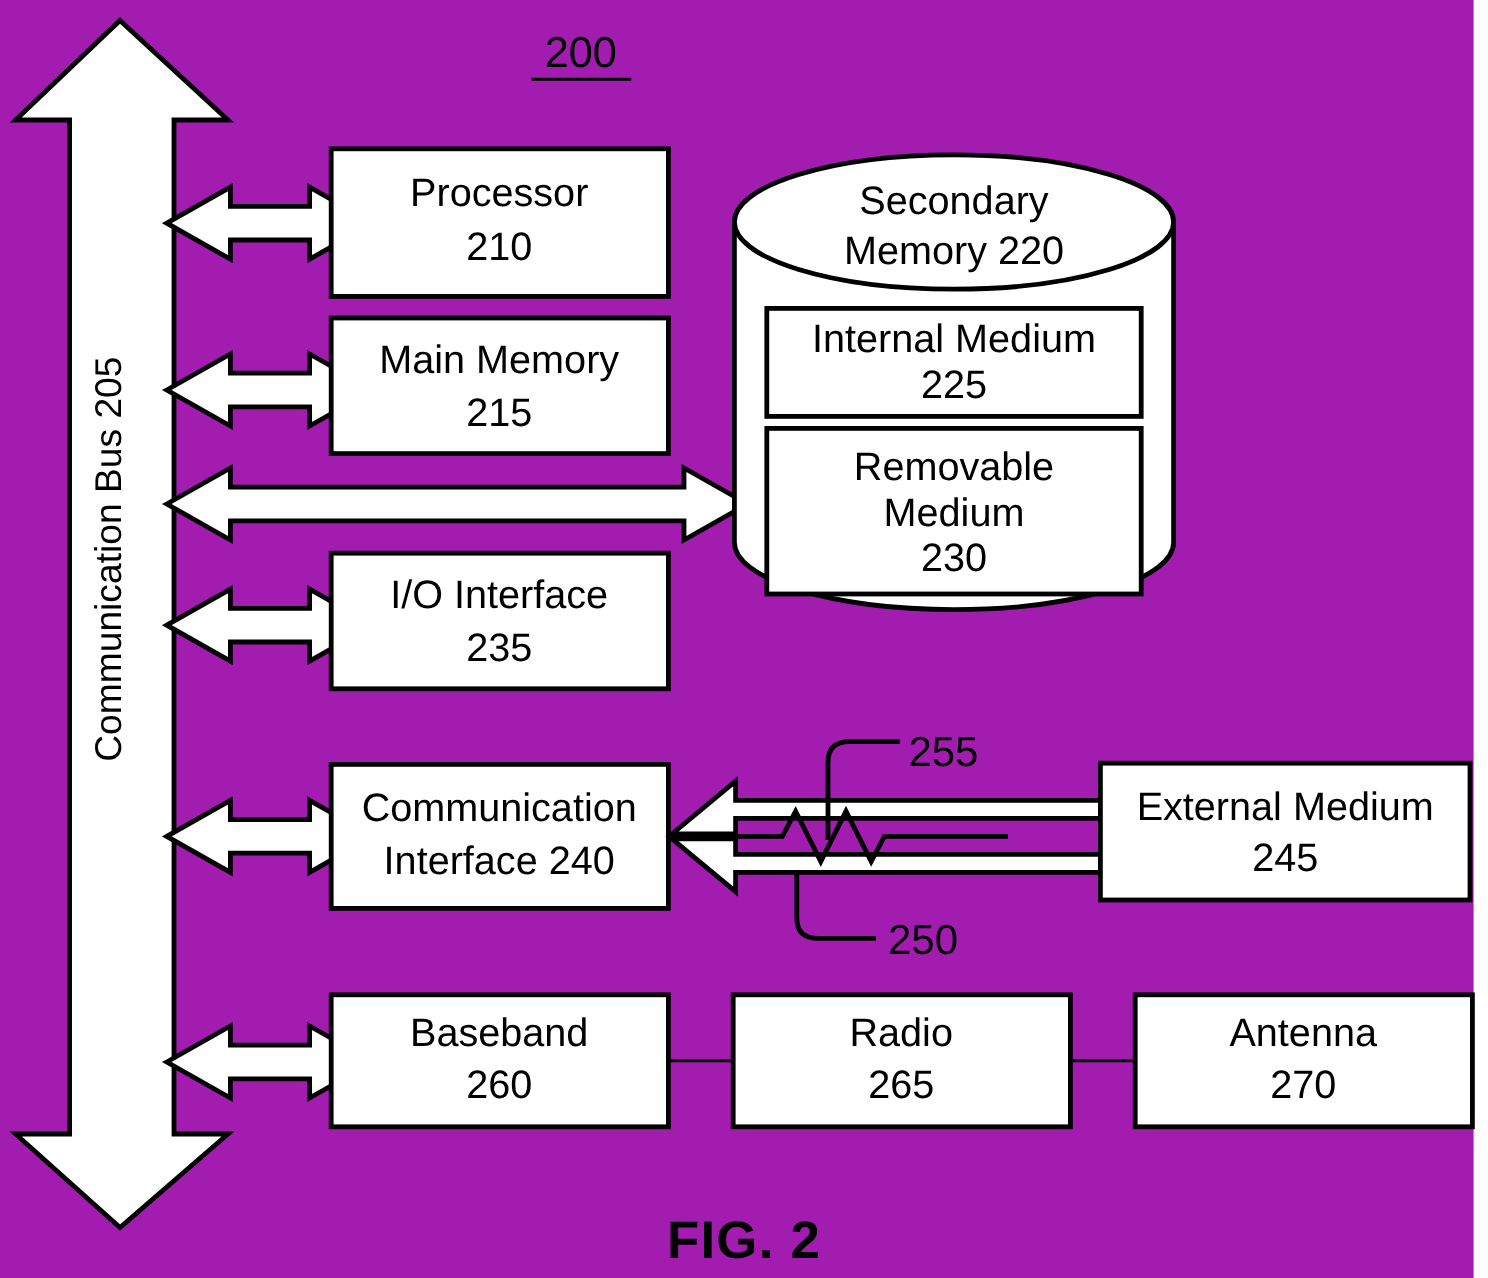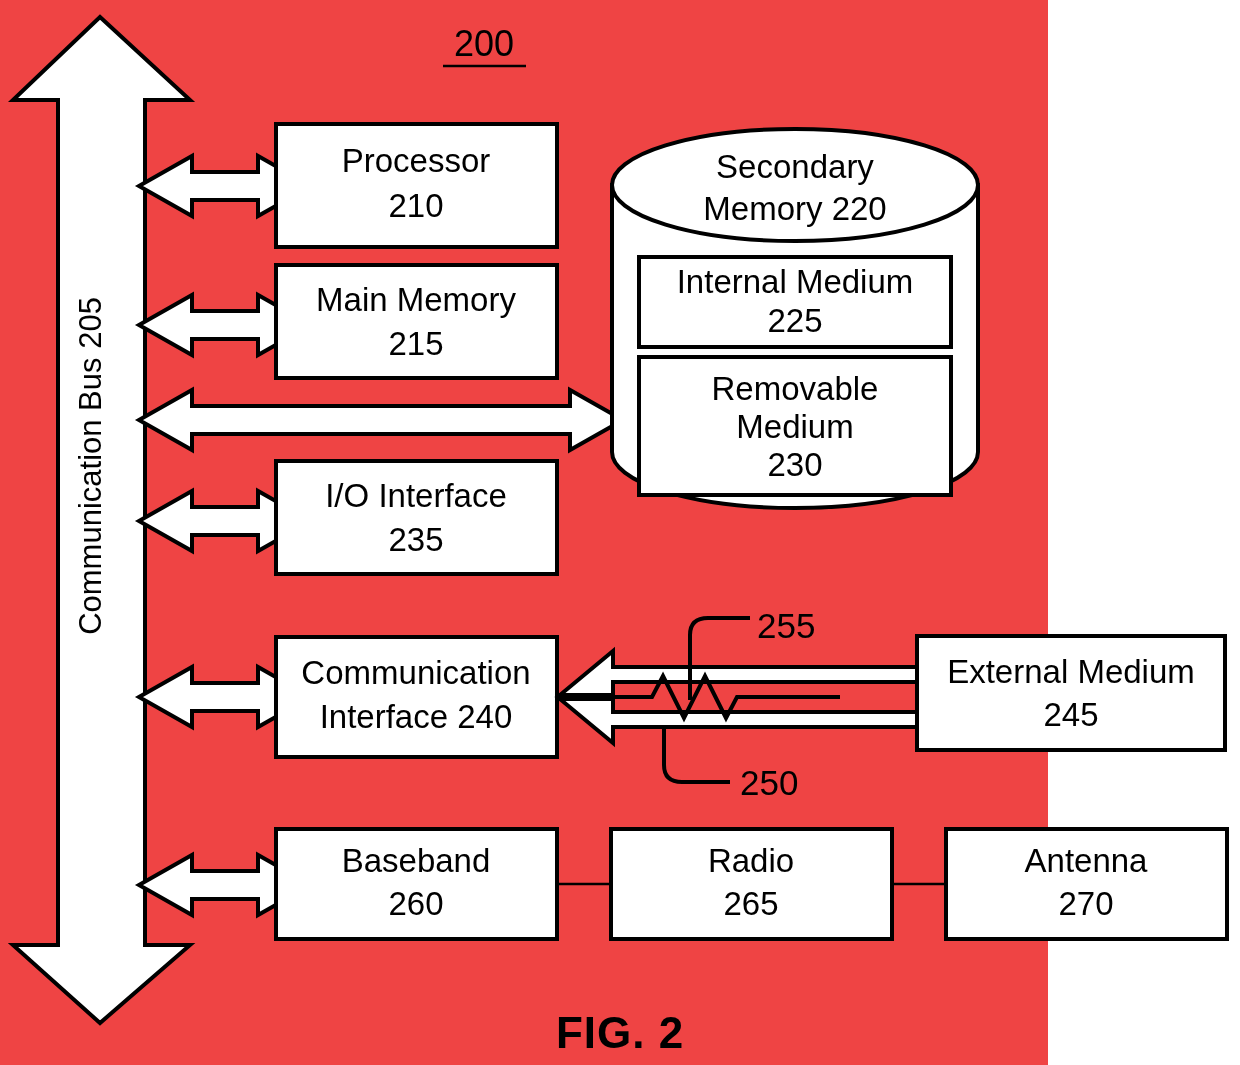--- a/index.html
+++ b/index.html
@@ -8,23 +8,23 @@
     background: #ffffff;
   }
   body {
     width: 1240px;
     height: 1065px;
     font-family: "Liberation Sans", sans-serif;
     overflow: hidden;
   }
   #figure-root {
     position: relative;
-    width: 1048px;
+    width: 1228px;
     height: 1065px;
-    background: #ef4444;
+    background: #a21caf;
   }
   svg#fig {
     display: block;
     width: 1240px;
     height: 1065px;
   }
   .stroke {
     fill: none;
     stroke: #000000;
     stroke-width: 4;

